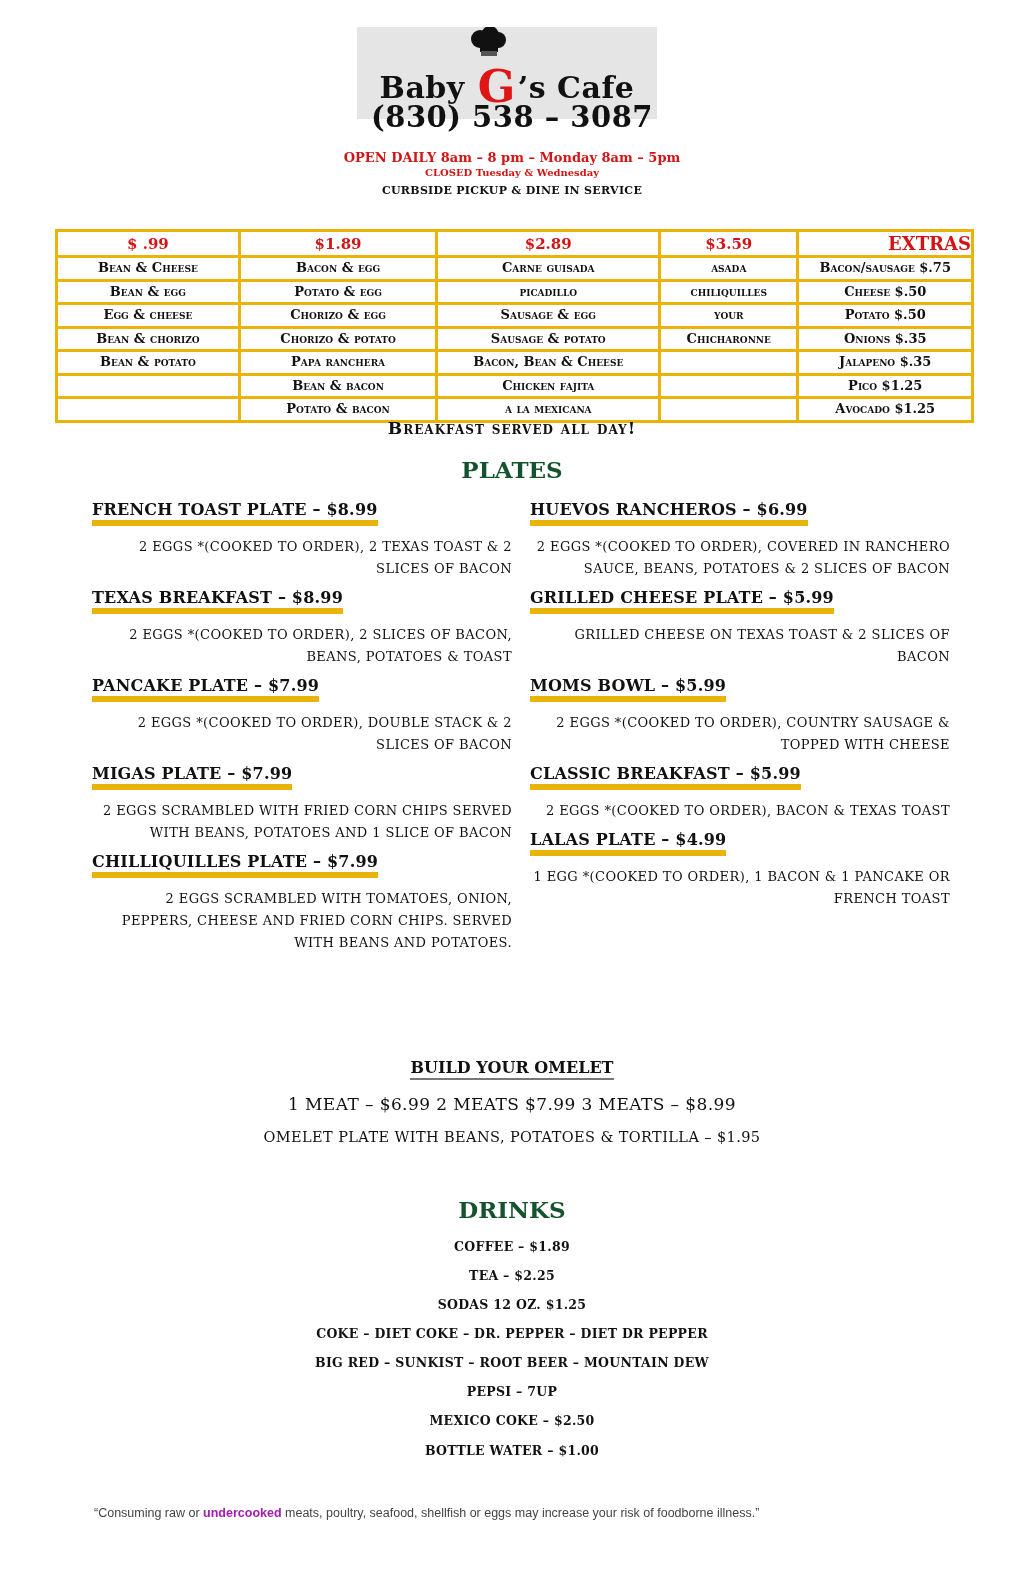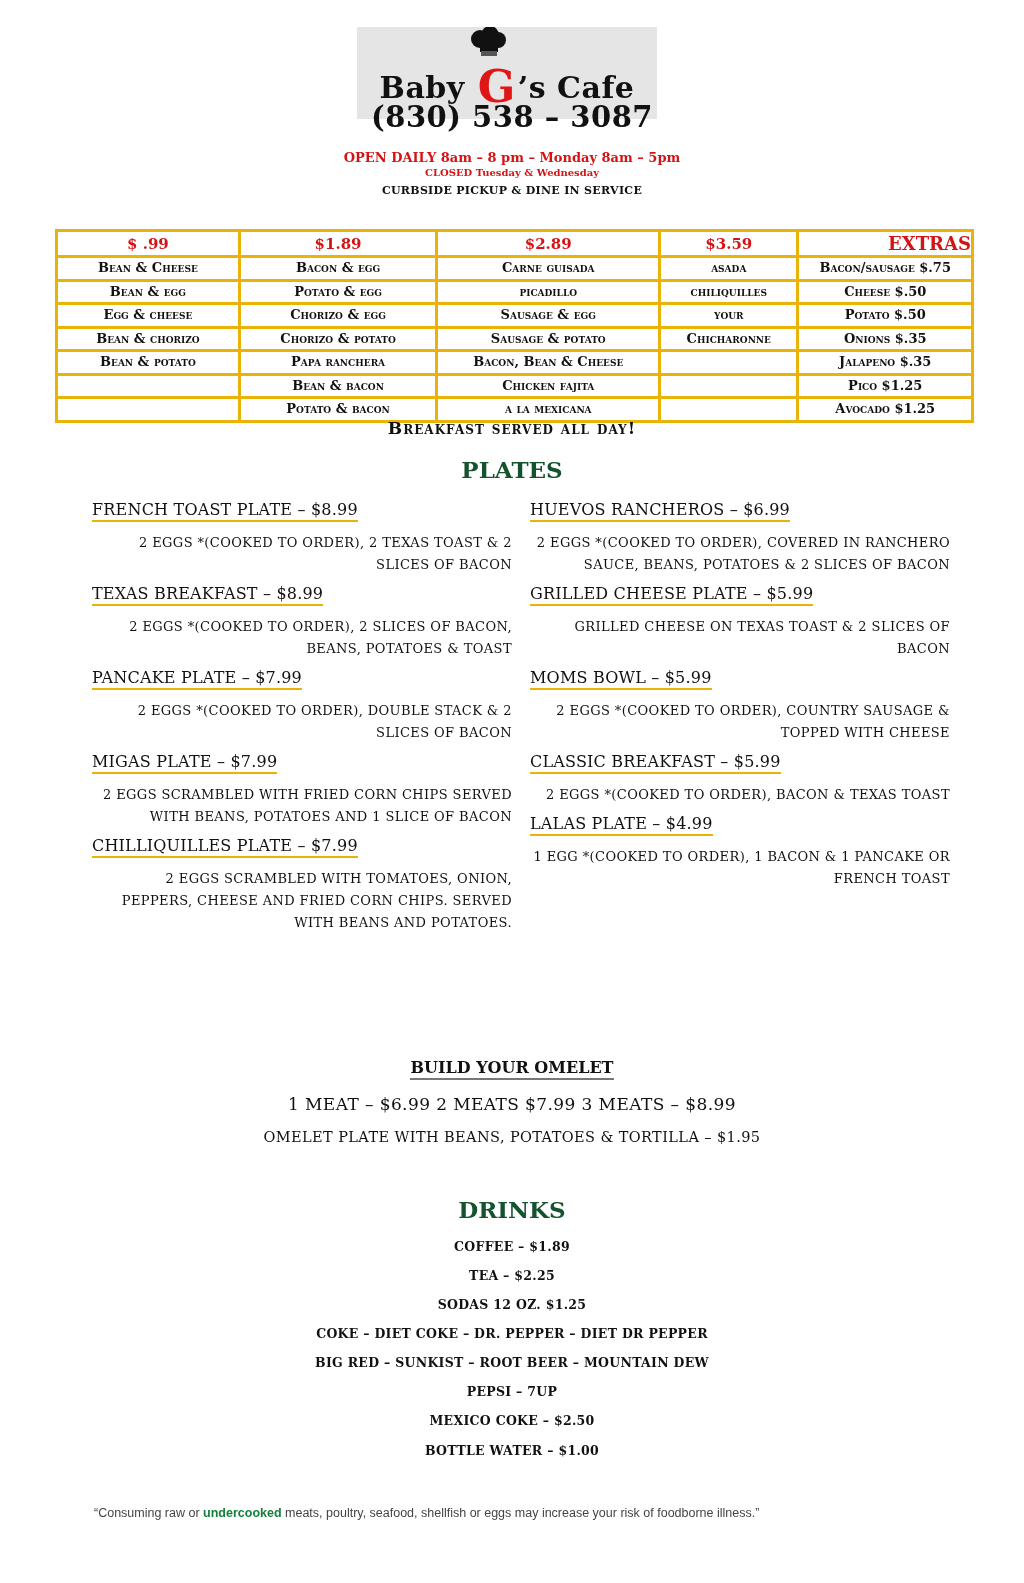--- a/index.html
+++ b/index.html
@@ -25,33 +25,33 @@
   table.prices th.extras { font-size:18px;text-align:right; }
   .c1 { width:184px; } .c2 { width:199px; } .c3 { width:225px; } .c4 { width:137px; } .c5 { width:174px; }
 
   .bsad { top:418px; font-size:17px; font-weight:bold; font-variant:small-caps; letter-spacing:1px; }
   .section-title { font-size:23px; font-weight:bold; color:#14532d; }
   .plates-title { top:456px; }
 
   .col { position:absolute; width:420px; }
   .col.left { left:92px; top:500px; }
   .col.right { left:530px; top:500px; }
-  .item-title { display:inline-block; font-weight:normal; font-size:16px; border-bottom:2px solid #eab308; line-height:19px; padding-bottom:1px; margin-bottom:10px; letter-spacing:0.2px; }
+  .item-title { display:inline-block; font-weight:bold; font-size:16px; border-bottom:6px solid #eab308; line-height:19px; padding-bottom:1px; margin-bottom:10px; letter-spacing:0.2px; }
   .item-desc { font-size:13px; line-height:22px; letter-spacing:0.4px; margin-bottom:8px;text-align:right; }
 
   .omelet-title { top:1058px; }
   .omelet-title span { font-weight:bold; font-size:16px; border-bottom:2px solid #777; padding-bottom:1px; }
   .omelet-prices { top:1094px; font-size:17px; letter-spacing:0.4px; }
   .omelet-plate { top:1129px; font-size:14.5px; letter-spacing:0.4px; }
 
   .drinks-title { top:1196px; }
   .drink { font-size:12.5px; font-weight:bold; letter-spacing:0.3px; }
 
   .disclaimer { top:1506px; left:94px; font-family:"Liberation Sans", sans-serif; font-size:12.5px; color:#444; }
-  .disclaimer b { color:#15803d; }
+  .disclaimer b { color:#a21caf; }
 </style>
 </head>
 <body>
 
 <div class="logo-box">
   <svg class="chef-hat" viewBox="0 0 40 30">
     <circle cx="12" cy="12" r="9" fill="#111"></circle>
     <circle cx="22" cy="8" r="9" fill="#111"></circle>
     <circle cx="30" cy="13" r="8" fill="#111"></circle>
     <rect x="12" y="15" width="18" height="10" fill="#111"></rect>

